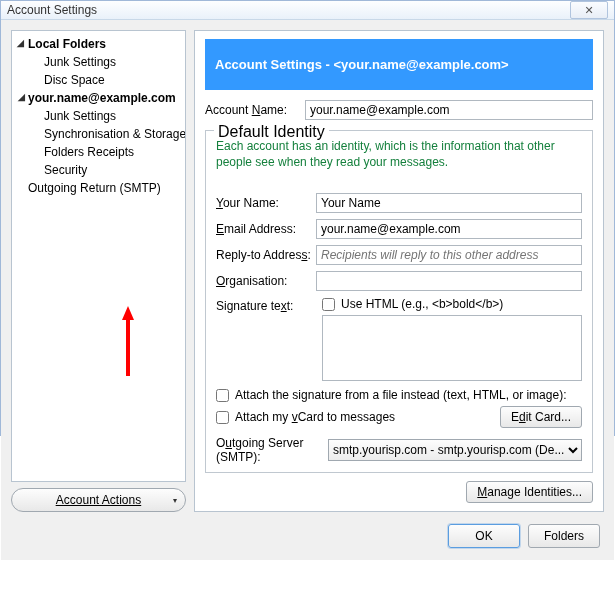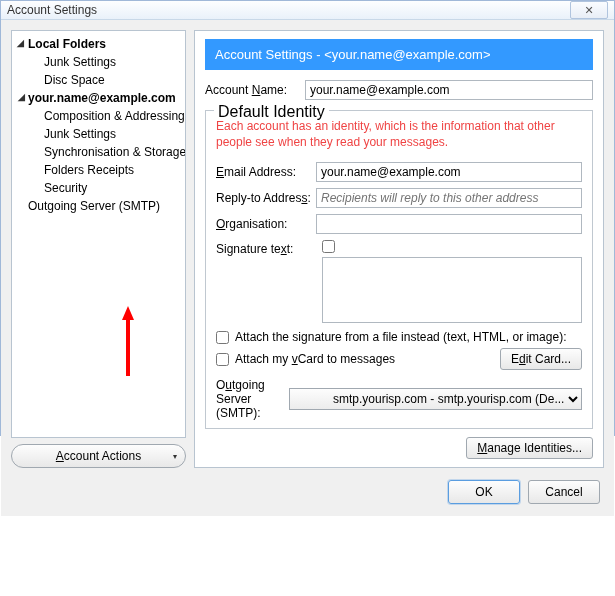--- a/index.html
+++ b/index.html
@@ -80,41 +80,42 @@
   width: 100%;
   height: 24px;
   border: 1px solid #a0a8b0;
   background: linear-gradient(#fdfdfd, #e8e8e8);
   border-radius: 12px;
   display: flex;
   align-items: center;
   justify-content: center;
   cursor: pointer;
   position: relative;
+  text-decoration: underline;
 }
 .account-actions .drop {
   position: absolute;
   right: 8px;
   font-size: 8px;
   color: #333;
 }
 .main {
   flex: 1;
   background: #fff;
   border: 1px solid #b8c4d0;
   padding: 8px 10px;
   display: flex;
   flex-direction: column;
   overflow: hidden;
 }
 .panel-header {
   background: #3399ff;
   color: #fff;
-  font-weight: normal;
-  padding: 8px 10px;
+  font-weight: bold;
+  padding: 18px 10px;
   font-size: 13px;
   margin-bottom: 10px;
 }
 .row { display: flex; align-items: center; margin-bottom: 6px; gap: 0; }
 .row label { width: 100px; color: #000; }
 .row input[type=text] {
   flex: 1;
   border: 1px solid #b0b8c0;
   padding: 2px 4px;
   font-size: 12px;
@@ -127,21 +128,21 @@
   margin-top: 4px;
   position: relative;
 }
 .fieldset .legend {
   position: absolute;
   top: -8px; left: 8px;
   background: #fff;
   padding: 0 4px;
   font-size: 16px;
 }
-.desc { color: #ef4444; margin-bottom: 12px; line-height: 1.3; }
+.desc { color: #15803d; margin-bottom: 23px; line-height: 1.3; }
 .sig-row { display: flex; align-items: flex-start; gap: 6px; margin-bottom: 4px; }
 .sig-row label { width: 100px; padding-top: 2px; }
 .sig-row .sig-right { flex: 1; }
 .chk-line { display: flex; align-items: center; gap: 6px; margin-bottom: 4px; }
 textarea {
   width: 100%;
   height: 66px;
   border: 1px solid #b0b8c0;
   font-family: inherit;
   font-size: 12px;
@@ -165,21 +166,20 @@
 .vcard-row .spacer { flex: 1; }
 .smtp-row { display: flex; align-items: center; gap: 6px; }
 .smtp-row label { }
 .smtp-row select {
   flex: 1;
   border: 1px solid #a0a8b0;
   height: 22px;
   font-family: inherit;
   font-size: 12px;
   background: linear-gradient(#fdfdfd, #ececec);
-  padding-left: 39px;
 }
 .manage-row { display: flex; justify-content: flex-end; margin-top: 8px; }
 .footer {
   display: flex;
   justify-content: flex-end;
   gap: 8px;
   padding: 12px 14px;
   background: #f0f0f0;
 }
 .footer .btn { min-width: 72px; height: 24px; }
@@ -211,26 +211,25 @@
         <div class="tree-item bold">
           <span class="arrow">◢</span>
           <span>Local Folders</span>
         </div>
         <div class="tree-item level2">Junk Settings</div>
         <div class="tree-item level2">Disc Space</div>
         <div class="tree-item bold sub" style="padding-left:14px;">
           <span class="arrow">◢</span>
           <span>your.name@example.com</span>
         </div>
-        <div class="tree-item level2">Composition &amp; Addressing</div>
         <div class="tree-item level2">Junk Settings</div>
         <div class="tree-item level2">Synchronisation &amp; Storage</div>
         <div class="tree-item level2">Folders Receipts</div>
         <div class="tree-item level2">Security</div>
-        <div class="tree-item" style="padding-left:14px;">Outgoing Server (SMTP)</div>
+        <div class="tree-item" style="padding-left:14px;">Outgoing Return (SMTP)</div>
       </div>
       <div class="account-actions-wrap">
         <div class="account-actions">
           <span><span class="ul">A</span>ccount Actions</span>
           <span class="drop">▾</span>
         </div>
       </div>
     </div>
 
     <div class="main">
@@ -240,38 +239,43 @@
 
       <div class="row">
         <label>Account <span class="ul">N</span>ame:</label>
         <input type="text" value="your.name@example.com" style="">
       </div>
 
       <div class="fieldset">
         <span class="legend">Default Identity</span>
         <div class="desc">Each account has an identity, which is the information that other people see when they read your messages.</div>
 
+        <div class="row">
+          <label><span class="ul">Y</span>our Name:</label>
+          <input type="text" value="Your Name" style="">
+        </div>
         <div class="row">
           <label><span class="ul">E</span>mail Address:</label>
           <input type="text" value="your.name@example.com" style="">
         </div>
         <div class="row">
           <label>Reply-to Addres<span class="ul">s</span>:</label>
           <input type="text" style="font-style: italic; color: rgb(136, 136, 136);" placeholder="Recipients will reply to this other address">
         </div>
         <div class="row">
           <label><span class="ul">O</span>rganisation:</label>
           <input type="text" style="">
         </div>
 
         <div class="sig-row">
           <label>Signature te<span class="ul">x</span>t:</label>
           <div class="sig-right">
             <div class="chk-line">
               <input type="checkbox" style="">
+              <span>Use HTML (e.g., &lt;b&gt;bold&lt;/b&gt;)</span>
             </div>
             <textarea style=""></textarea>
           </div>
         </div>
 
         <div class="chk-line">
           <input type="checkbox" style="">
           <span>Attach the signature from a file instead (text, HTML, or image):</span>
         </div>
 
@@ -291,19 +295,19 @@
       </div>
 
       <div class="manage-row">
         <button class="btn"><span class="ul">M</span>anage Identities...</button>
       </div>
     </div>
   </div>
 
   <div class="footer">
     <button class="btn ok">OK</button>
-    <button class="btn">Cancel</button>
+    <button class="btn">Folders</button>
   </div>
 </div>
 
 <svg class="red-arrow" width="20" height="70">
   <polygon points="10,0 16,14 12,14 12,70 8,70 8,14 4,14" fill="#ff0000"></polygon>
 </svg>
 
 </body></html>

